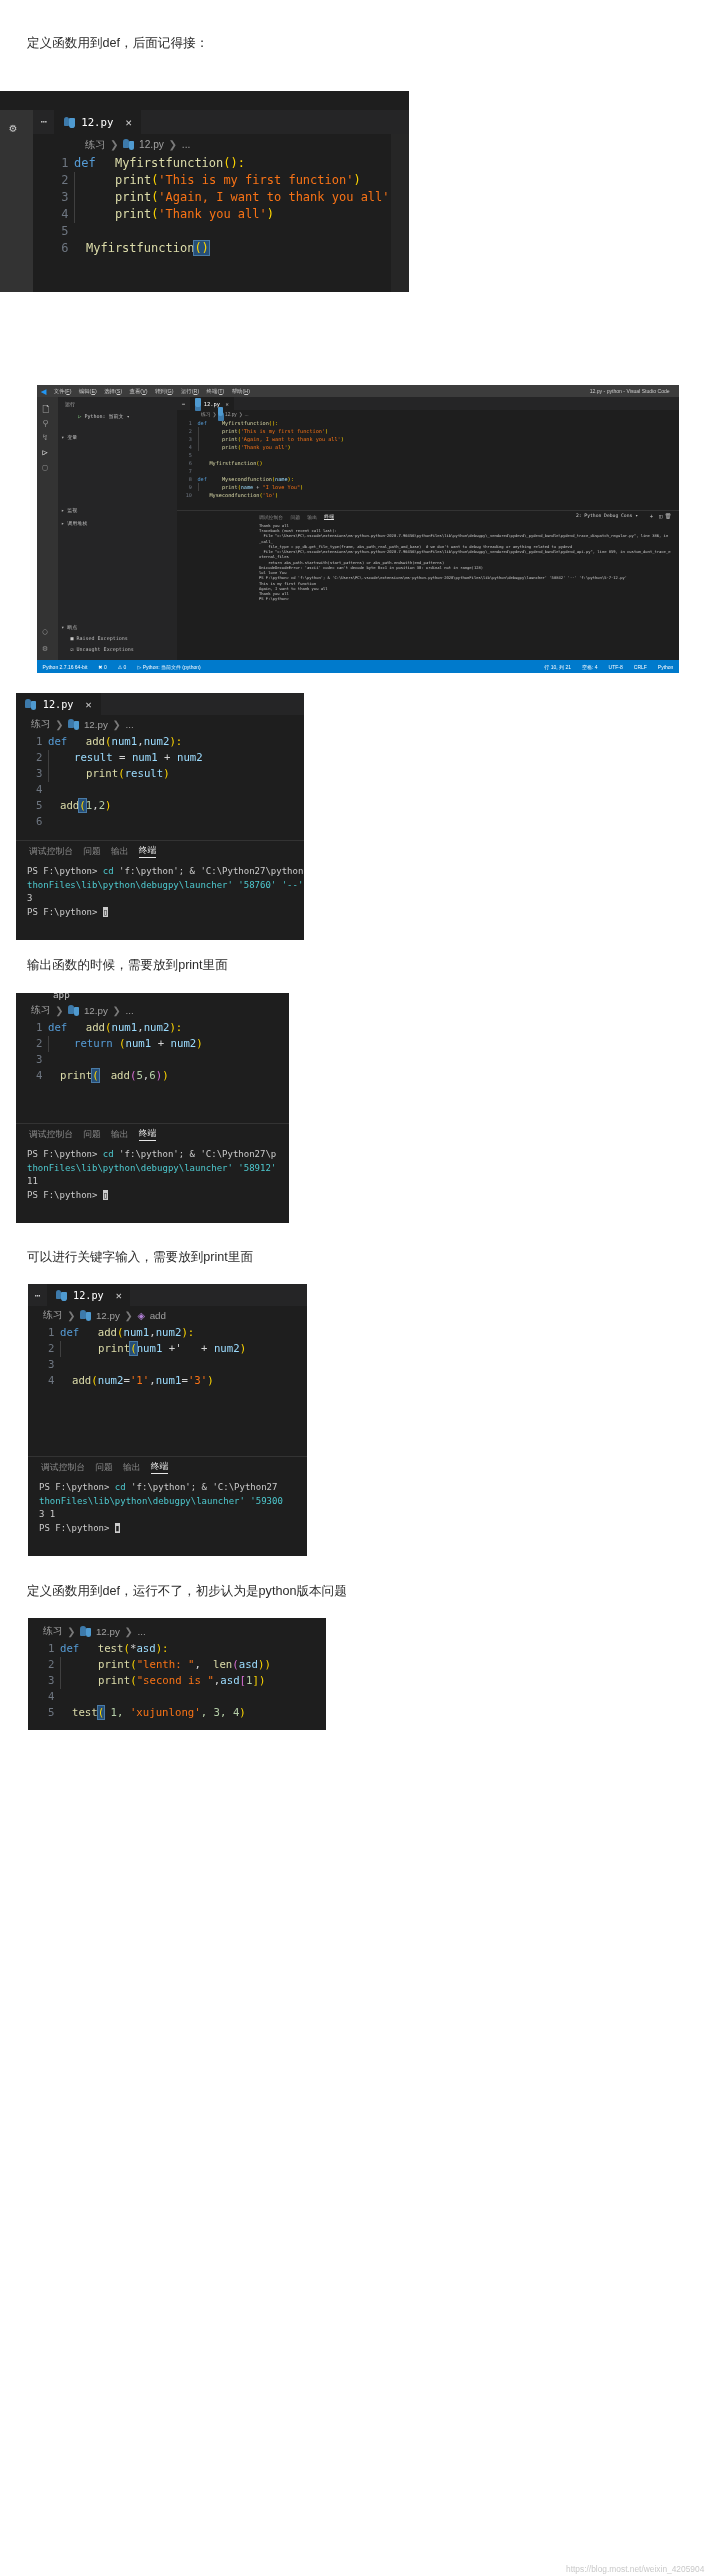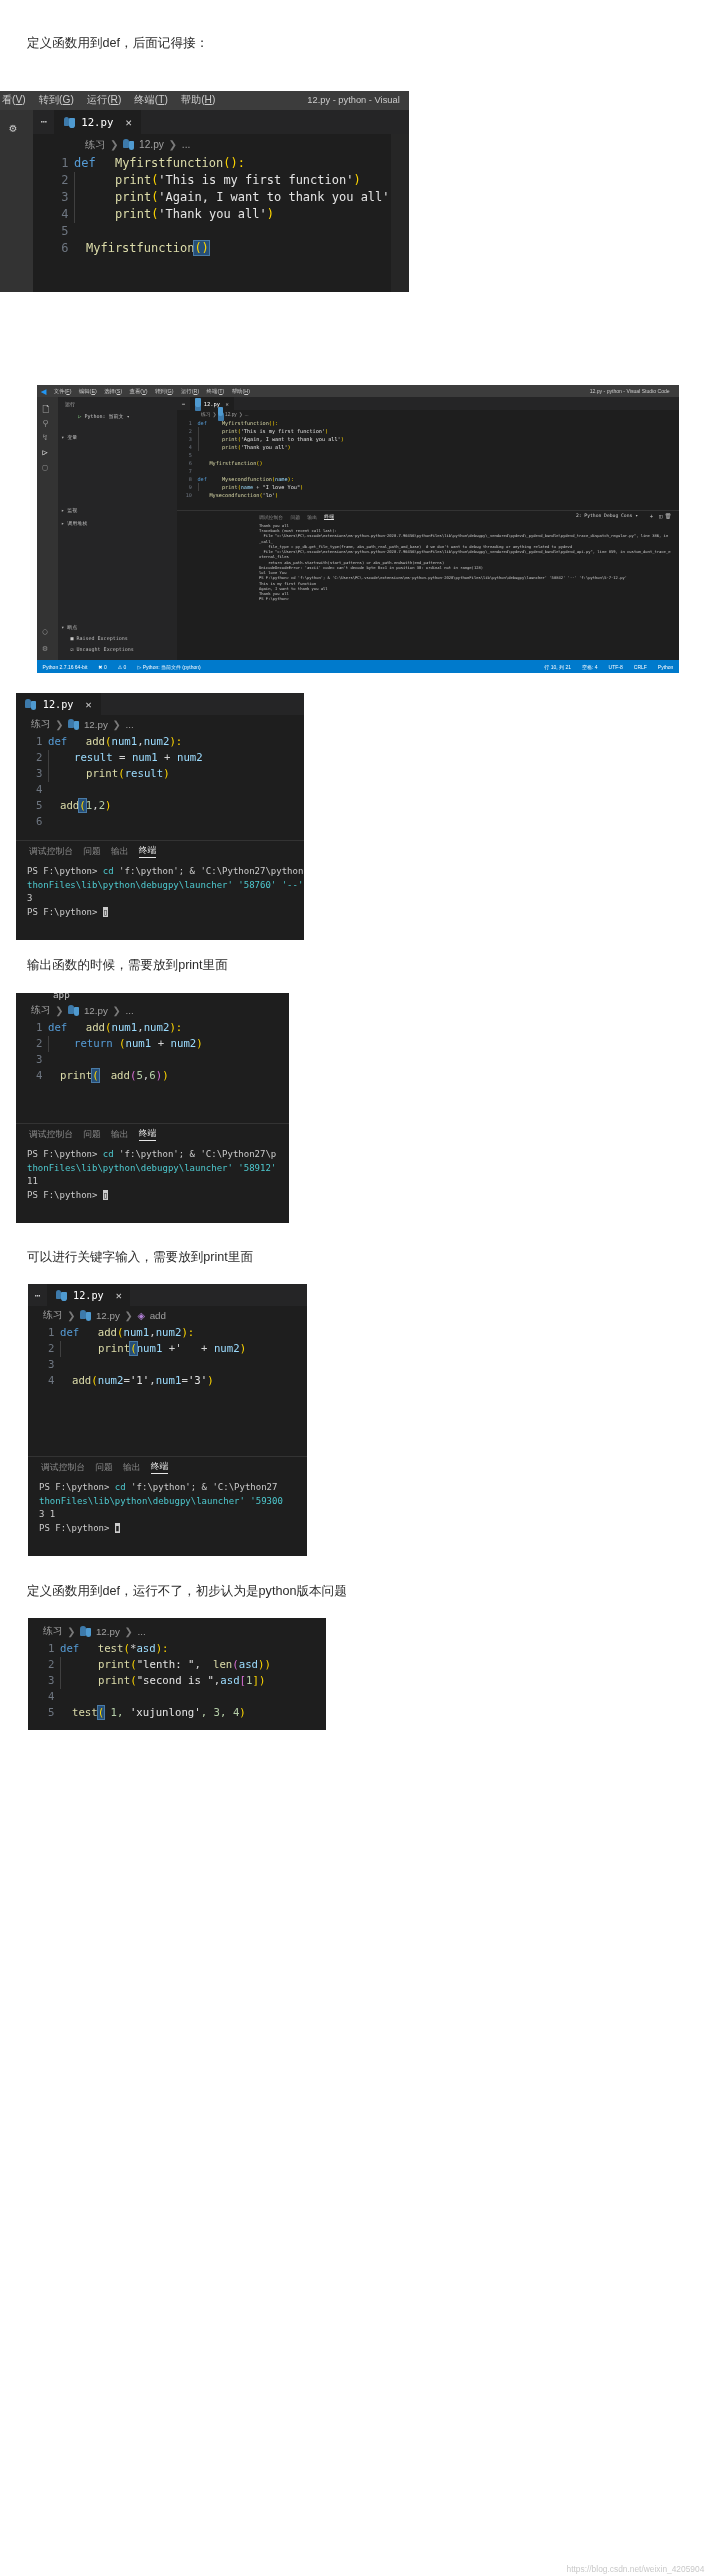--- a/index.html
+++ b/index.html
@@ -67,21 +67,21 @@
     display:flex; align-items:center; gap:4.7px;
     background:#1e1e1e;
     font-family:"Liberation Sans", sans-serif;
   }
   .breadcrumb .sep { color:#7a7a7a; }
   .gut { color:#6e7681; text-align:right; display:inline-block; }
 
   
   .kw   { color:#569cd6; }
   .fn   { color:#dcdcaa;padding-left:12px; }
-  .str  { color:#e5e5e5; }
+  .str  { color:#f97316; }
   .var  { color:#9cdcfe; }
   .num  { color:#b5cea8; }
   .pun  { color:#d4d4d4; }
   .op   { color:#d4d4d4; }
   .par1 { color:#ffd700; }
   .par2 { color:#da70d6; }
   .ind  { border-left:0.9px solid #404040; }
 
   .panel-tabs {
     display:flex; gap:13px; align-items:flex-end;
@@ -109,28 +109,20 @@
     font-family:"Liberation Sans", sans-serif;
   }
 </style>
 </head>
 <body>
 
 <div class="prose" style="position:absolute;left:27px;top:34px;">定义函数用到def，后面记得接：</div>
 
 <div class="vs" style="position:absolute;left:0px;top:91px;width:409px;height:201px;">
 
-  <div class="menubar" style="position:absolute;left:0;top:0;width:409px;height:18.6px;font-size:10.2px;padding-left:1.9px;">
-    <span class="mi">看(<u>V</u>)</span>
-    <span class="mi">转到(<u>G</u>)</span>
-    <span class="mi">运行(<u>R</u>)</span>
-    <span class="mi">终端(<u>T</u>)</span>
-    <span class="mi">帮助(<u>H</u>)</span>
-    <span class="win-title" style="font-size:9.3px;">12.py - python - Visual</span>
-  </div>
 
   <div class="activitybar" style="position:absolute;left:0;top:18.6px;width:33px;height:182px;">
     <span style="position:absolute;left:9.3px;top:11px;color:#c5c5c5;font-size:12px;">⚙</span>
   </div>
 
   <div class="tabstrip" style="position:absolute;left:33px;top:18.6px;width:376px;height:24px;">
     <span style="color:#cccccc;font-size:11px;padding:0 7.4px;">⋯</span>
     <div class="tab" style="font-size:10.7px;">
       <span class="pyico"></span>
       <span>12.py</span>
@@ -407,14 +399,14 @@
   </div>
   <div style="position:absolute;left:0;top:23px;width:298px;">
       <div style="height: 16px; line-height: 16px; font-size: 10.7px; white-space: pre; font-family: &quot;DejaVu Sans Mono&quot;, monospace;"><span class="gut" style="width: 32px; text-align: right; display: inline-block; padding-right: 5.6px;">1</span><span class="kw">def </span><span class="fn">test</span><span class="par1">(</span><span class="op">*</span><span class="var">asd</span><span class="par1">):</span></div>
       <div style="height: 16px; line-height: 16px; font-size: 10.7px; white-space: pre; font-family: &quot;DejaVu Sans Mono&quot;, monospace;"><span class="gut" style="width: 32px; text-align: right; display: inline-block; padding-right: 5.6px;">2</span><span class="ind" style="display: inline-block; width: 26px; height: 16px; vertical-align: top;"></span><span class="fn">print</span><span class="par1">(</span><span class="str">"lenth: "</span><span class="pun">,</span><span class="fn">len</span><span class="par2">(</span><span class="var">asd</span><span class="par1">))</span></div>
       <div style="height: 16px; line-height: 16px; font-size: 10.7px; white-space: pre; font-family: &quot;DejaVu Sans Mono&quot;, monospace;"><span class="gut" style="width: 32px; text-align: right; display: inline-block; padding-right: 5.6px;">3</span><span class="ind" style="display: inline-block; width: 26px; height: 16px; vertical-align: top;"></span><span class="fn">print</span><span class="par1">(</span><span class="str">"second is "</span><span class="pun">,</span><span class="var">asd</span><span class="par2">[</span><span class="num">1</span><span class="par1">])</span></div>
       <div style="height: 16px; line-height: 16px; font-size: 10.7px; white-space: pre; font-family: &quot;DejaVu Sans Mono&quot;, monospace;"><span class="gut" style="width: 32px; text-align: right; display: inline-block; padding-right: 5.6px;">4</span></div>
       <div style="height: 16px; line-height: 16px; font-size: 10.7px; white-space: pre; font-family: &quot;DejaVu Sans Mono&quot;, monospace;"><span class="gut" style="width: 32px; text-align: right; display: inline-block; padding-right: 5.6px;">5</span><span class="fn">test</span><span class="par1 sel-box">(</span><span class="num"> 1, </span><span class="str">'xujunlong'</span><span class="num">, 3, 4</span><span class="par1">)</span></div>
     </div>
 </div>
 
-<div class="watermark">https://blog.csdn.net/weixin_4205904</div>
+<div class="watermark">https://blog.most.net/weixin_4205904</div>
 
 
 </body></html>

